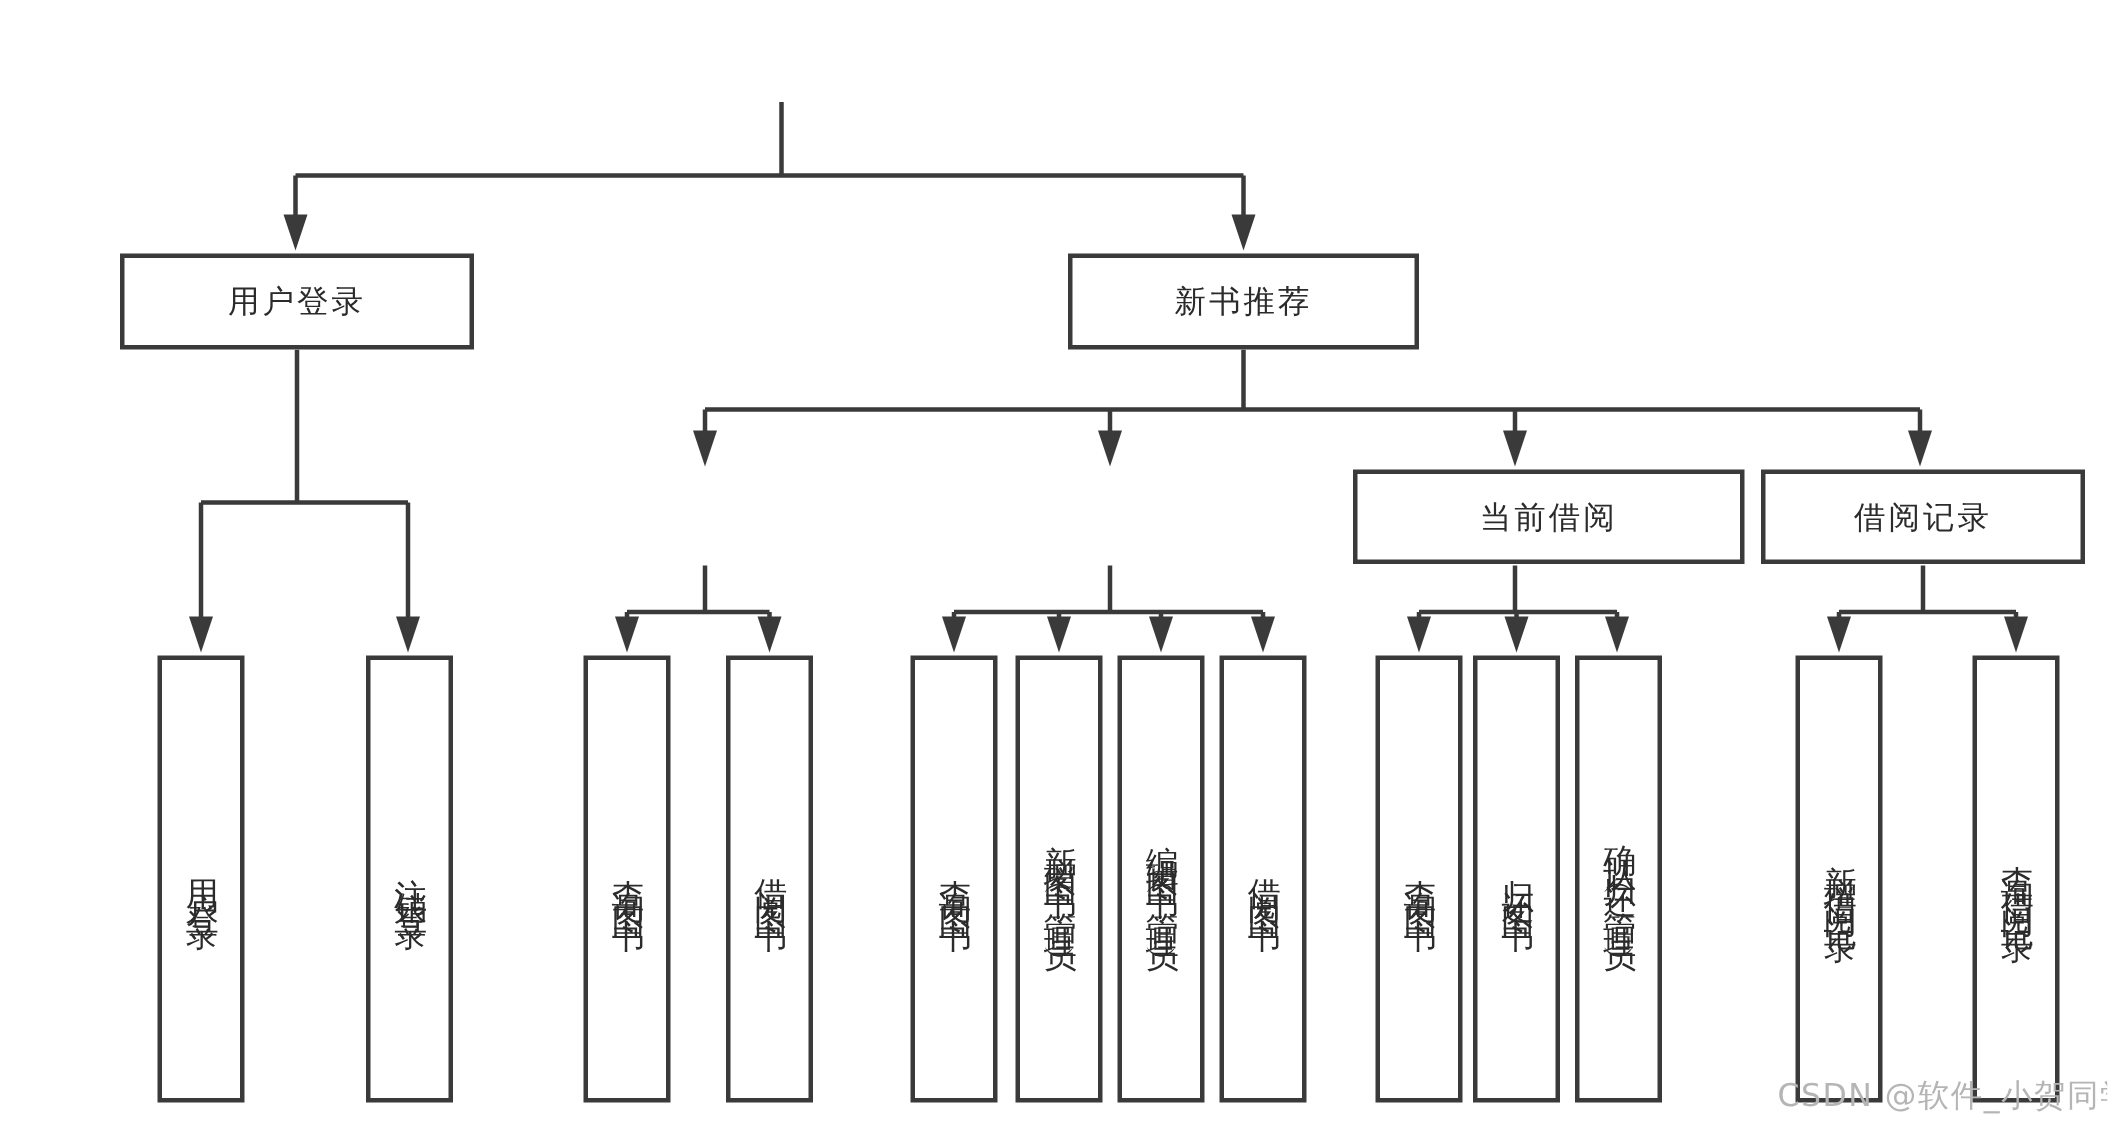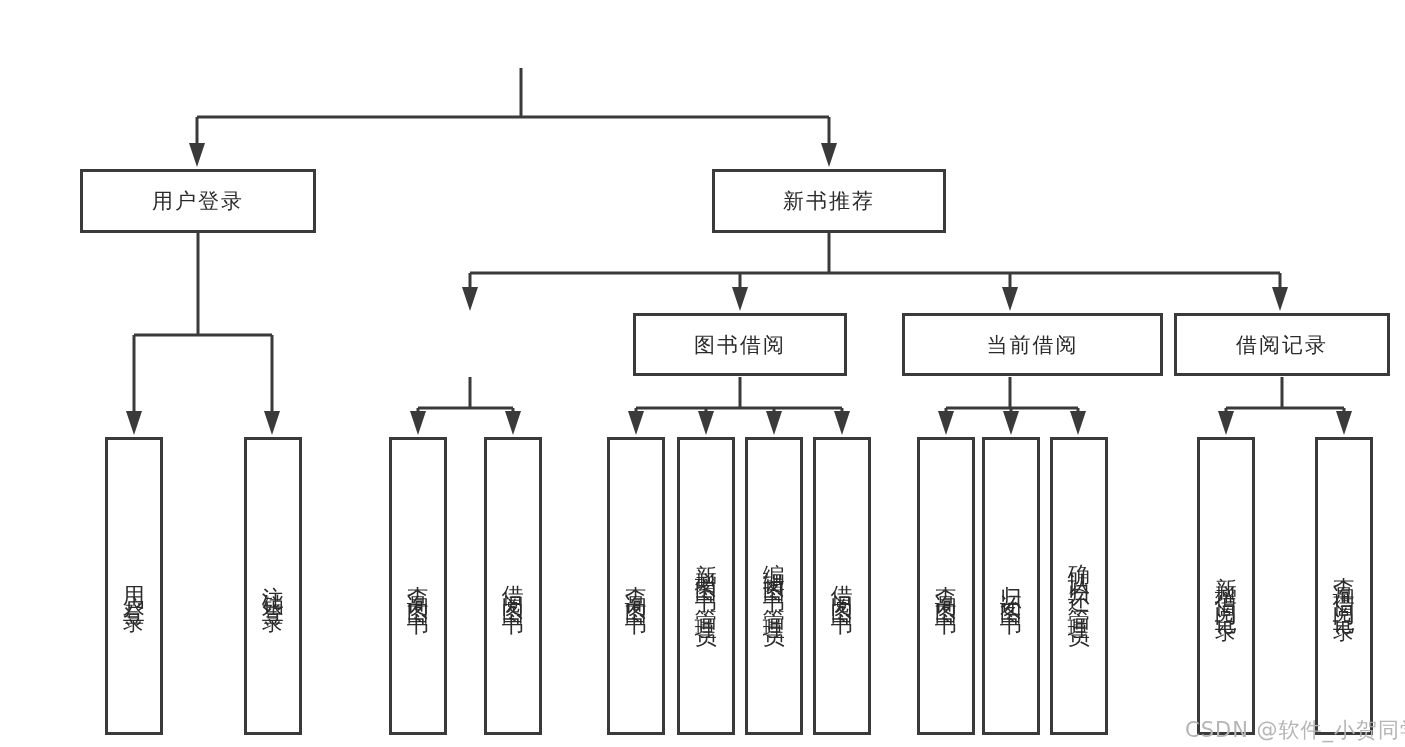--- a/index.html
+++ b/index.html
@@ -132,23 +132,20 @@
   </svg>
 
 
   <div class="box n-userlogin">
     <span class="hlabel">用户登录</span>
   </div>
   <div class="box n-bookmgmt">
     <span class="hlabel">新书推荐</span>
   </div>
 
-  <div class="box lvl3 n-borrow">
-    <span class="hlabel">图书借阅</span>
-  </div>
   <div class="box lvl3 n-current">
     <span class="hlabel">当前借阅</span>
   </div>
   <div class="box lvl3 n-records">
     <span class="hlabel">借阅记录</span>
   </div>
 
   <div class="box vbox u1">
     <span class="vlabel">用户登录</span>
   </div>

